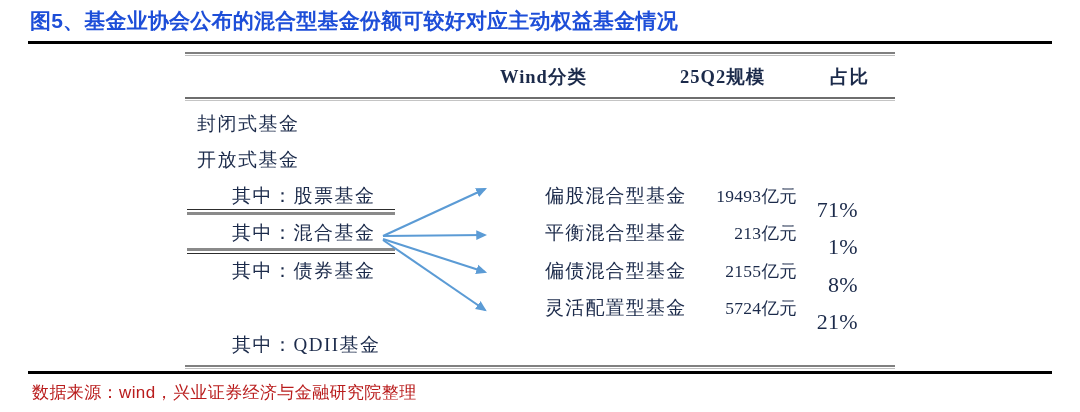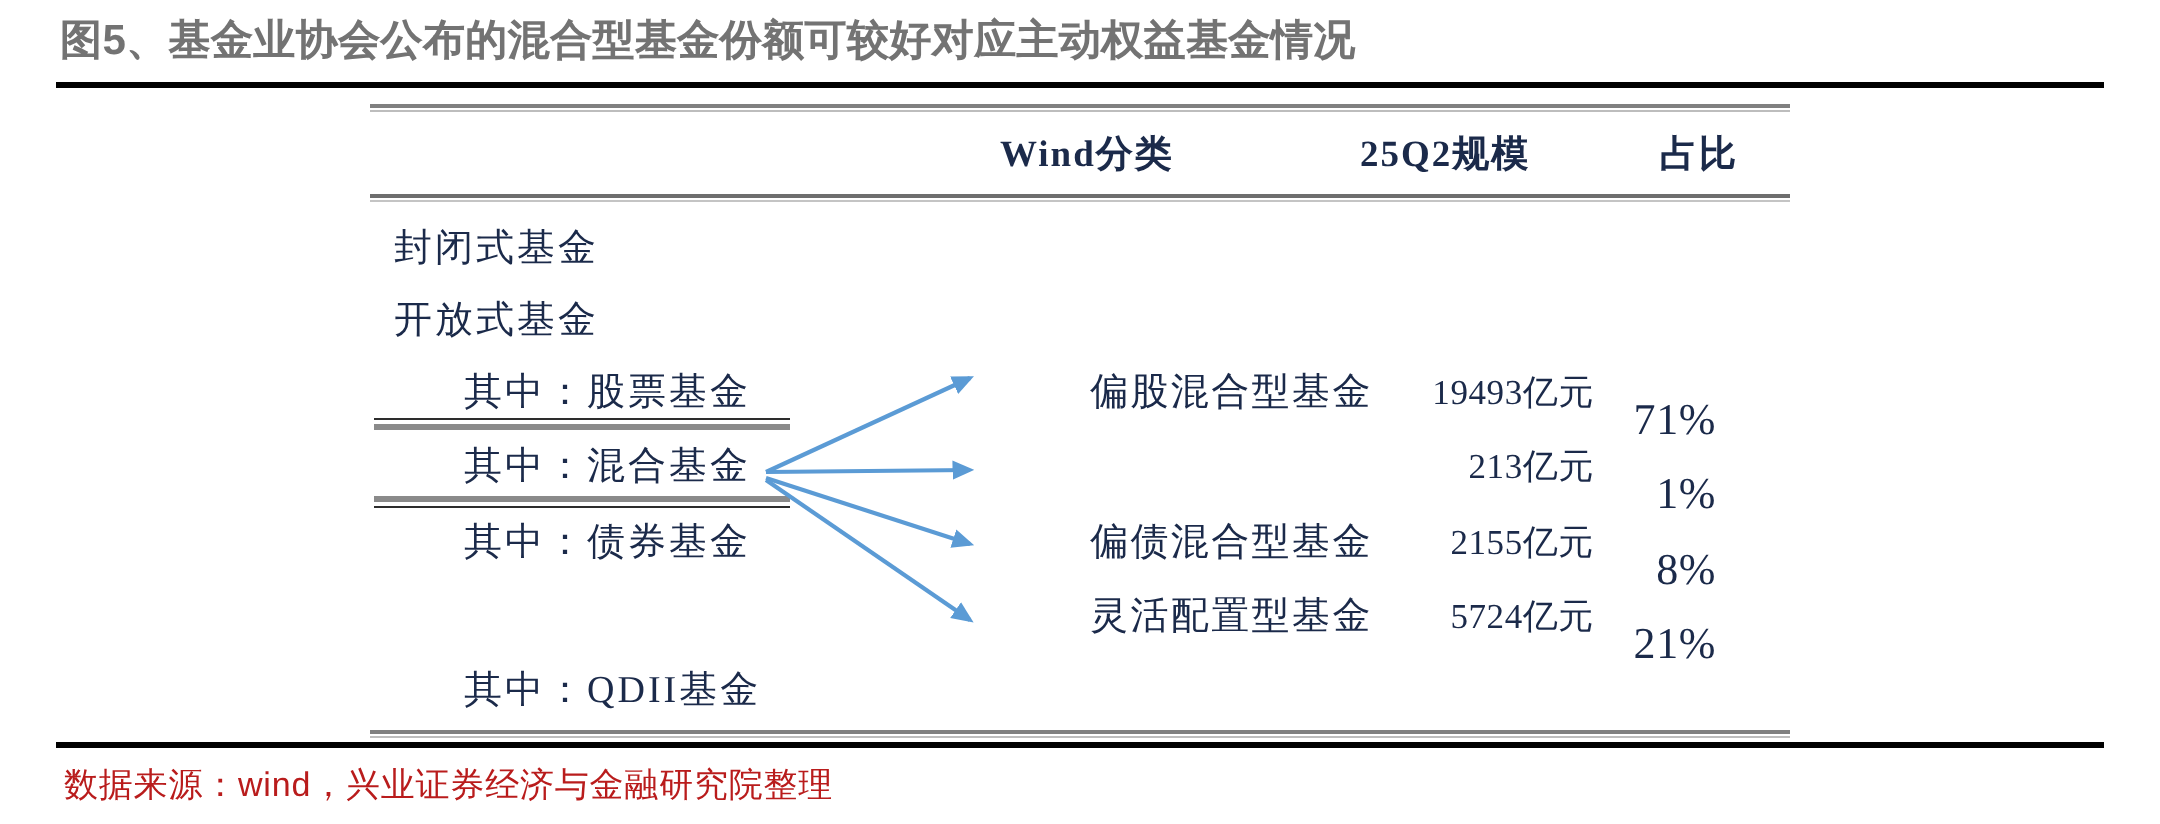--- a/index.html
+++ b/index.html
@@ -17,21 +17,21 @@
 
   
   #figure-title {
     position: absolute;
     left: 30px;
     top: 6px;
     font-family: "Liberation Sans", sans-serif;
     font-weight: bold;
     font-size: 21px;
     line-height: 30px;
-    color: #737373;
+    color: #1d4ed8;
     letter-spacing: 0.2px;
     white-space: nowrap;
   }
   #title-rule {
     position: absolute;
     left: 28px;
     top: 41px;
     width: 1024px;
     height: 0;
     border-top: 3px solid #000000;
@@ -237,20 +237,21 @@
 
   <div id="mix-rule-top"></div>
   <div id="mix-rule-bottom"></div>
 
   <div class="row-right" style="top:124px;">
     <span class="wname">偏股混合型基金</span>
     <span class="wscale">19493亿元</span>
     <span class="wshare">71%</span>
   </div>
   <div class="row-right" style="top:161px;">
+    <span class="wname">平衡混合型基金</span>
     <span class="wscale">213亿元</span>
     <span class="wshare">1%</span>
   </div>
   <div class="row-right" style="top:199px;">
     <span class="wname">偏债混合型基金</span>
     <span class="wscale">2155亿元</span>
     <span class="wshare">8%</span>
   </div>
   <div class="row-right" style="top:236px;">
     <span class="wname">灵活配置型基金</span>

